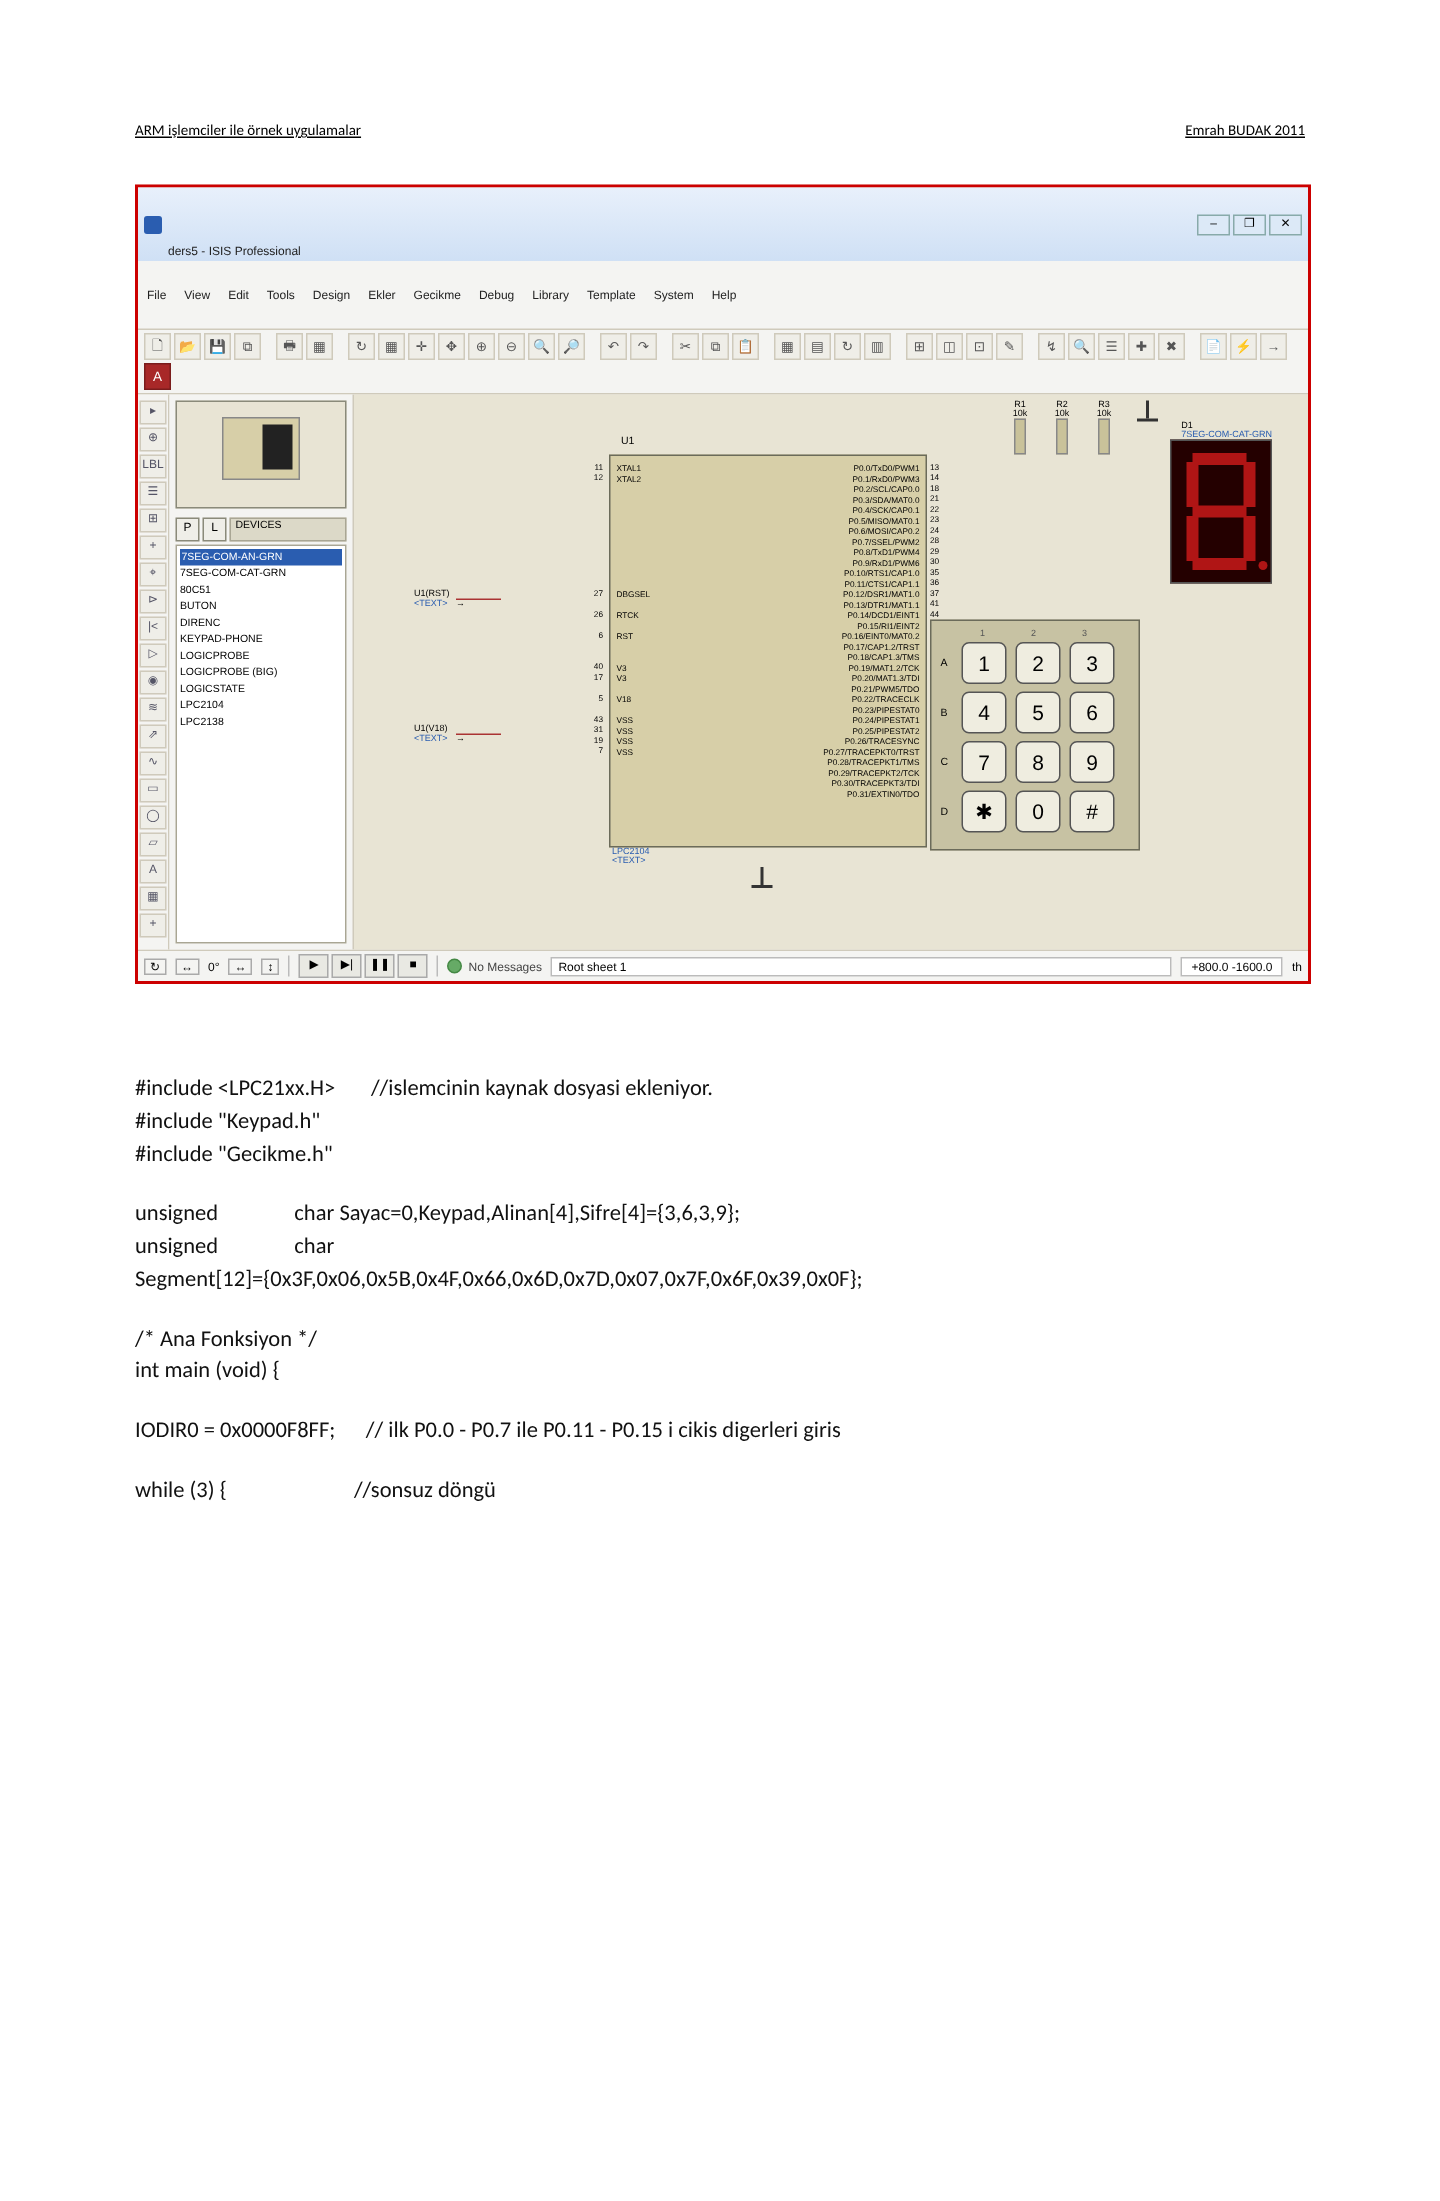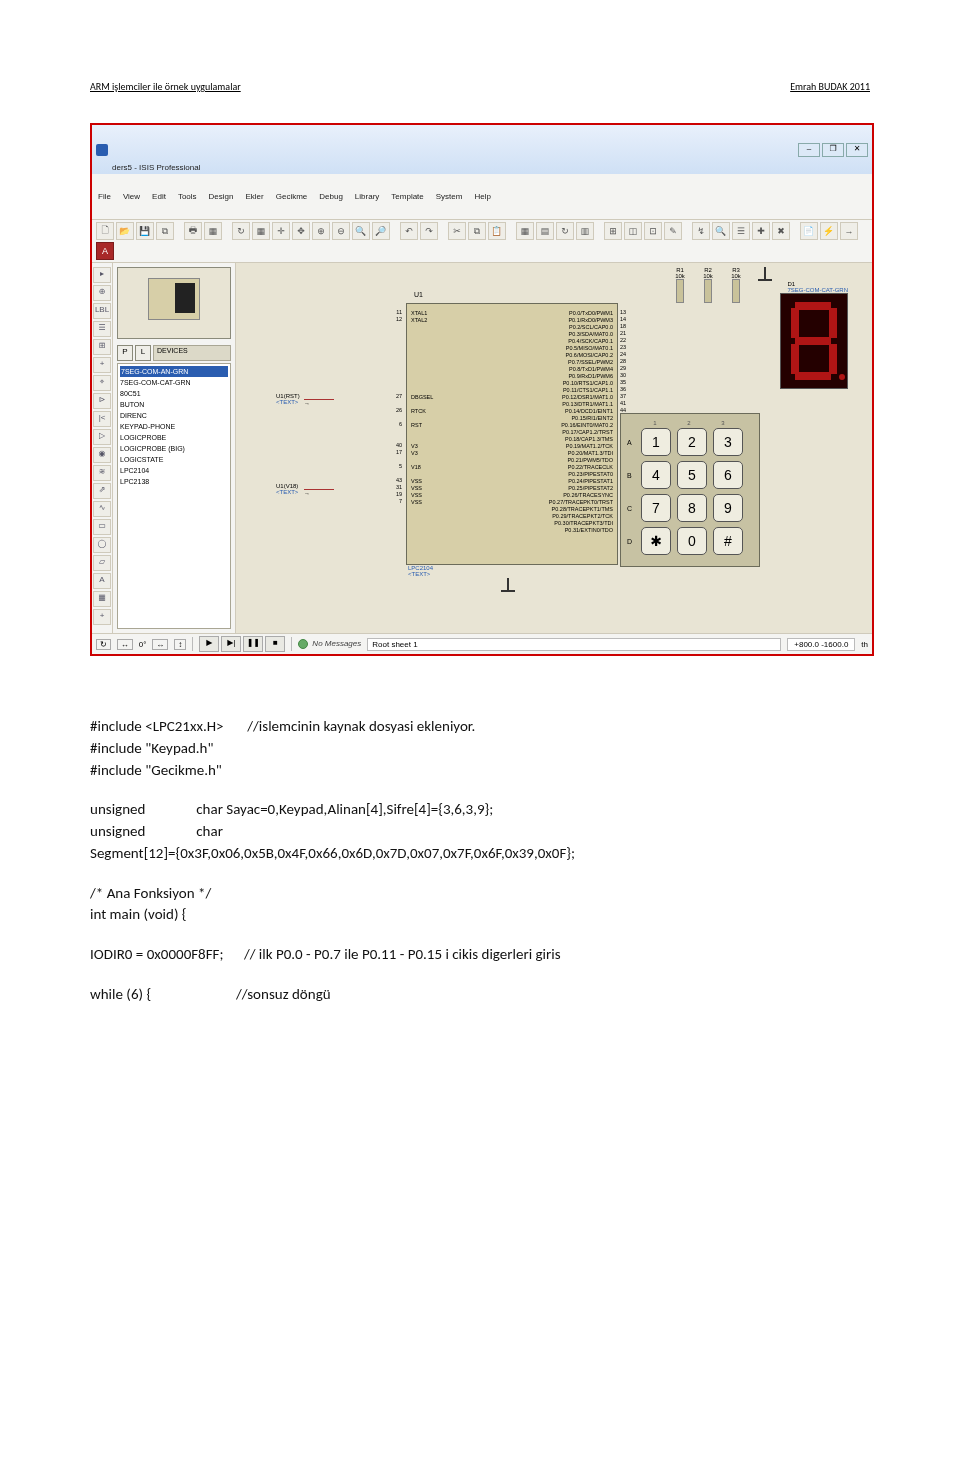--- a/index.html
+++ b/index.html
@@ -266,21 +266,21 @@
   }
   .statusbar .playctrls { display:flex; gap:2px; }
   .statusbar .pbtn {
     width: 18px; height: 14px;
     border: 1px solid #aaa;
     background: #e9e9e3;
     text-align:center;
     line-height:12px;
   }
   .statusbar .sep { border-left:1px solid #bbb; height:14px; }
-  .statusbar .msg { flex:0 0 auto; color:#444; display:flex; align-items:flex-start; gap:4px;font-style:italic;}
+  .statusbar .msg { flex:0 0 auto; color:#444; display:flex; align-items:flex-end; gap:4px;}
   .statusbar .msg .dot{ width:8px;height:8px;border-radius:50%;background:#6a6; border:1px solid #484;}
   .statusbar .sheet { flex:1; border:1px solid #bbb; padding:1px 4px; background:#fff;}
   .statusbar .coords { border:1px solid #bbb; padding:1px 6px; background:#fff;}
   
   .doc {
     font-size: 15px;
     line-height: 1.45;
     color: #111;
   }
   .doc h2 {
@@ -663,15 +663,15 @@
 
     <p class="code"><span>unsigned</span>               <span>char Sayac=0,Keypad,Alinan[4],Sifre[4]={3,6,3,9};</span>
 <span>unsigned</span>               <span>char</span>
 <span>Segment[12]={0x3F,0x06,0x5B,0x4F,0x66,0x6D,0x7D,0x07,0x7F,0x6F,0x39,0x0F};</span></p>
 
     <p class="code"><span>/* Ana Fonksiyon */</span>
 <span>int main (void) {</span></p>
 
     <p class="code indent1"><span>IODIR0 = 0x0000F8FF;</span>      <span class="cmt">// ilk P0.0 - P0.7 ile P0.11 - P0.15 i cikis digerleri giris</span></p>
 
-    <p class="code indent1"><span>while (6) {</span>                         <span class="cmt">//sonsuz döngü</span></p>
+    <p class="code indent1"><span>while (3) {</span>                         <span class="cmt">//sonsuz döngü</span></p>
   </div>
 </div>
 
 </body></html>

